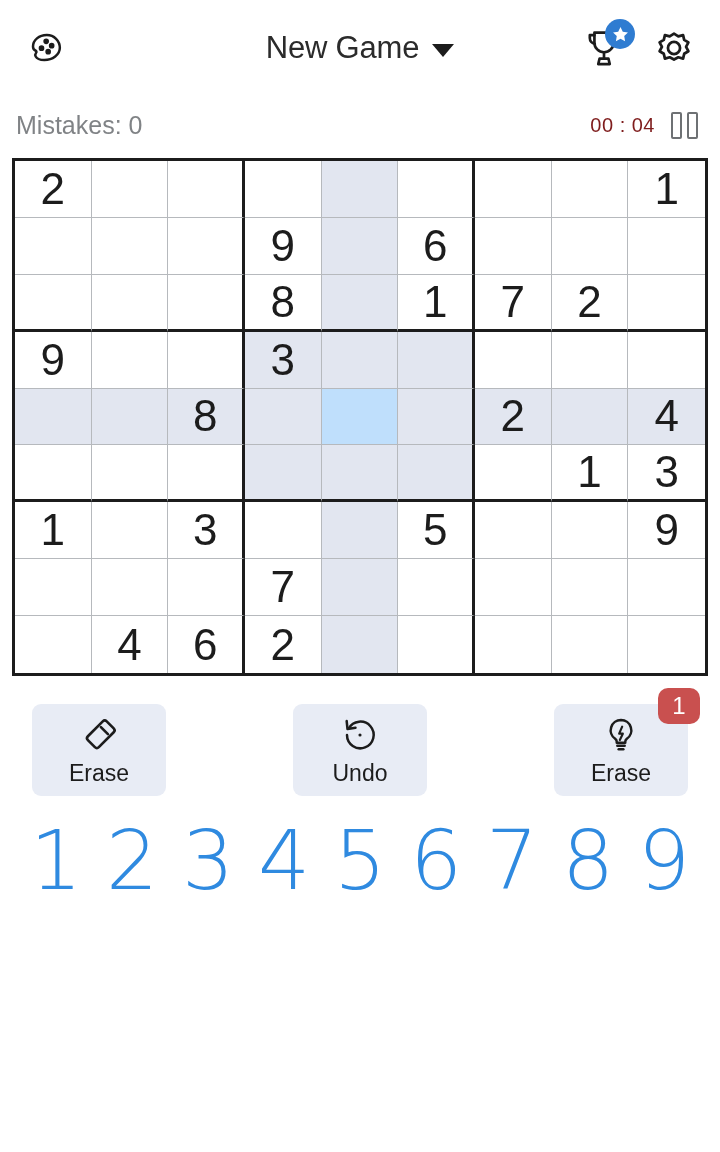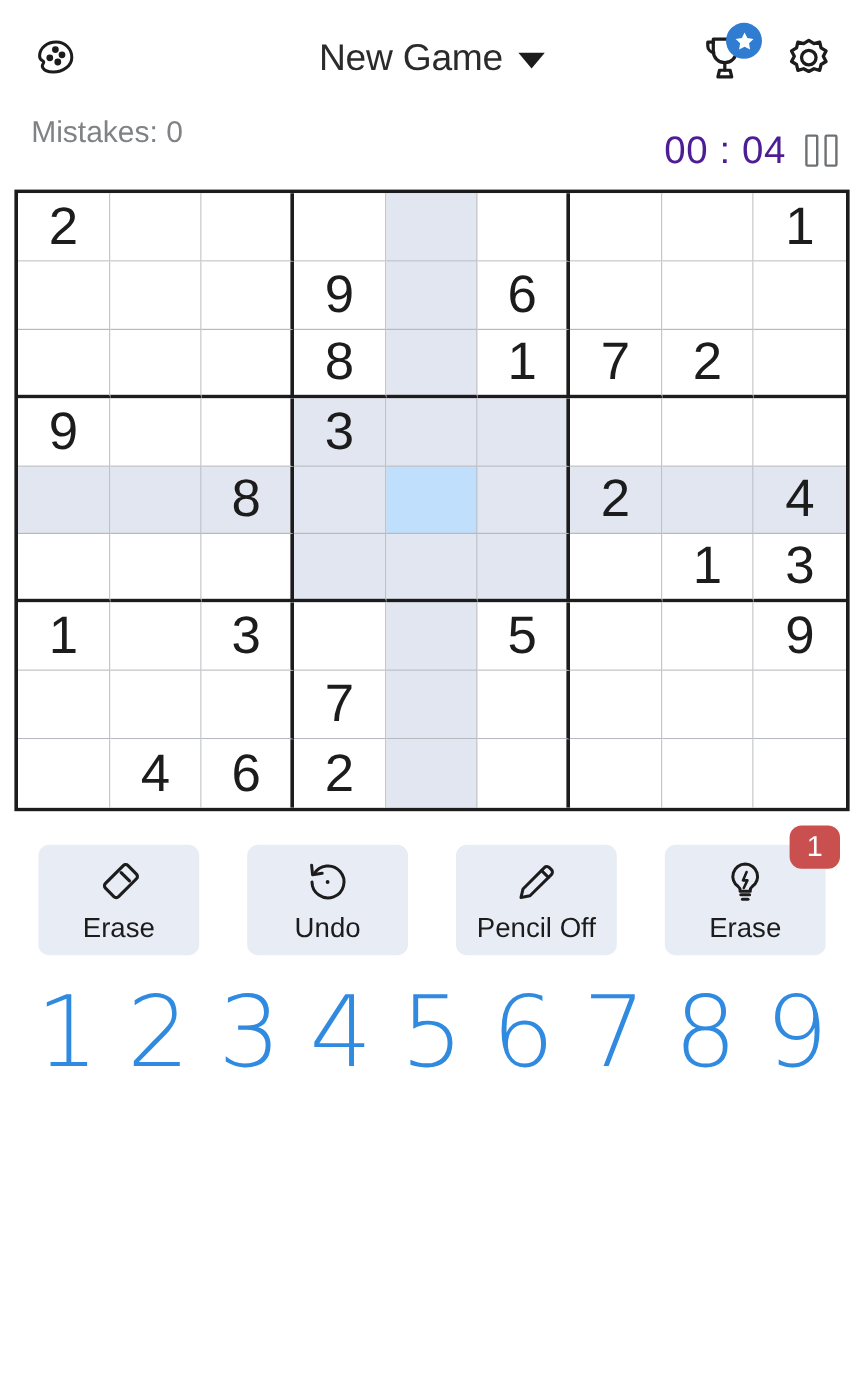--- a/index.html
+++ b/index.html
@@ -84,40 +84,41 @@
     border-radius: 50%;
     background: #2f7cd1;
     display: flex; align-items: center; justify-content: center;
   }
 
   
   .statusbar {
     height: 58px;
     flex: 0 0 58px;
     display: flex;
-    padding: 0 22px 0 26px;
+    align-items: center;
+    padding: 0 22px 0 16px;
     font-size: 25px;
     color: #808386;
     position: relative;
   }
   .status-mistakes { flex: 0 0 auto; }
   .status-difficulty {
     position: absolute;
     left: 0; right: 0;
     text-align: center;
     pointer-events: none;
   }
   .status-right {
     margin-left: auto;
     display: flex;
     align-items: center;
     gap: 16px;
     z-index: 2;
   }
-  .timer { font-size: 32px; color: #4c1d95; letter-spacing: 0.5px; }
+  .timer { font-size: 20px; color: #7f1d1d; letter-spacing: 0.5px; }
   .pause-icon {
     display: flex;
     gap: 5px;
   }
   .pause-bar {
     width: 11px; height: 27px;
     border: 2.5px solid #6e7174;
     border-radius: 2px;
   }
 
@@ -370,29 +371,20 @@
       <span class="action-icon">
         <svg width="40" height="40" viewBox="0 0 24 24" fill="none" stroke="#1c1c1c" stroke-width="1.5" stroke-linecap="round" stroke-linejoin="round">
           <path d="M5.2 8.1A8 8 0 1 1 4.2 12"></path>
           <polyline points="4.0,3.6 4.5,8.4 9.3,7.6"></polyline>
           <circle cx="12" cy="12" r="0.95" fill="#1c1c1c" stroke="none"></circle>
         </svg>
       </span>
       <span class="action-label">Undo</span>
     </div>
 
-    <div class="action-btn">
-      <span class="action-icon">
-        <svg width="40" height="40" viewBox="0 0 24 24" fill="none" stroke="#1c1c1c" stroke-width="1.5" stroke-linecap="round" stroke-linejoin="round">
-          <path d="M4.3 19.7l1.0-4.2L16.0 4.8a1.75 1.75 0 0 1 2.5 0l1.0 1.0a1.75 1.75 0 0 1 0 2.5L8.8 18.9l-4.5 0.8z"></path>
-          <path d="M14.6 6.3l3.4 3.4"></path>
-        </svg>
-      </span>
-      <span class="action-label">Pencil Off</span>
-    </div>
 
     <div class="action-btn">
       <span class="action-icon">
         <svg width="40" height="40" viewBox="0 0 24 24" fill="none" stroke="#1c1c1c" stroke-width="1.5" stroke-linecap="round" stroke-linejoin="round">
           <path d="M12 3.0a6.2 6.2 0 0 0-3.5 11.3c.6.45.95 1.1.95 1.8v.5h5.1v-.5c0-.7.35-1.35.95-1.8A6.2 6.2 0 0 0 12 3.0z"></path>
           <path d="M9.8 18.4h4.4"></path>
           <path d="M10.6 20.6h2.8"></path>
           <polyline points="12.7,7.0 10.9,11.2 13.1,11.2 11.3,15.0" stroke-width="1.3"></polyline>
         </svg>
       </span>

